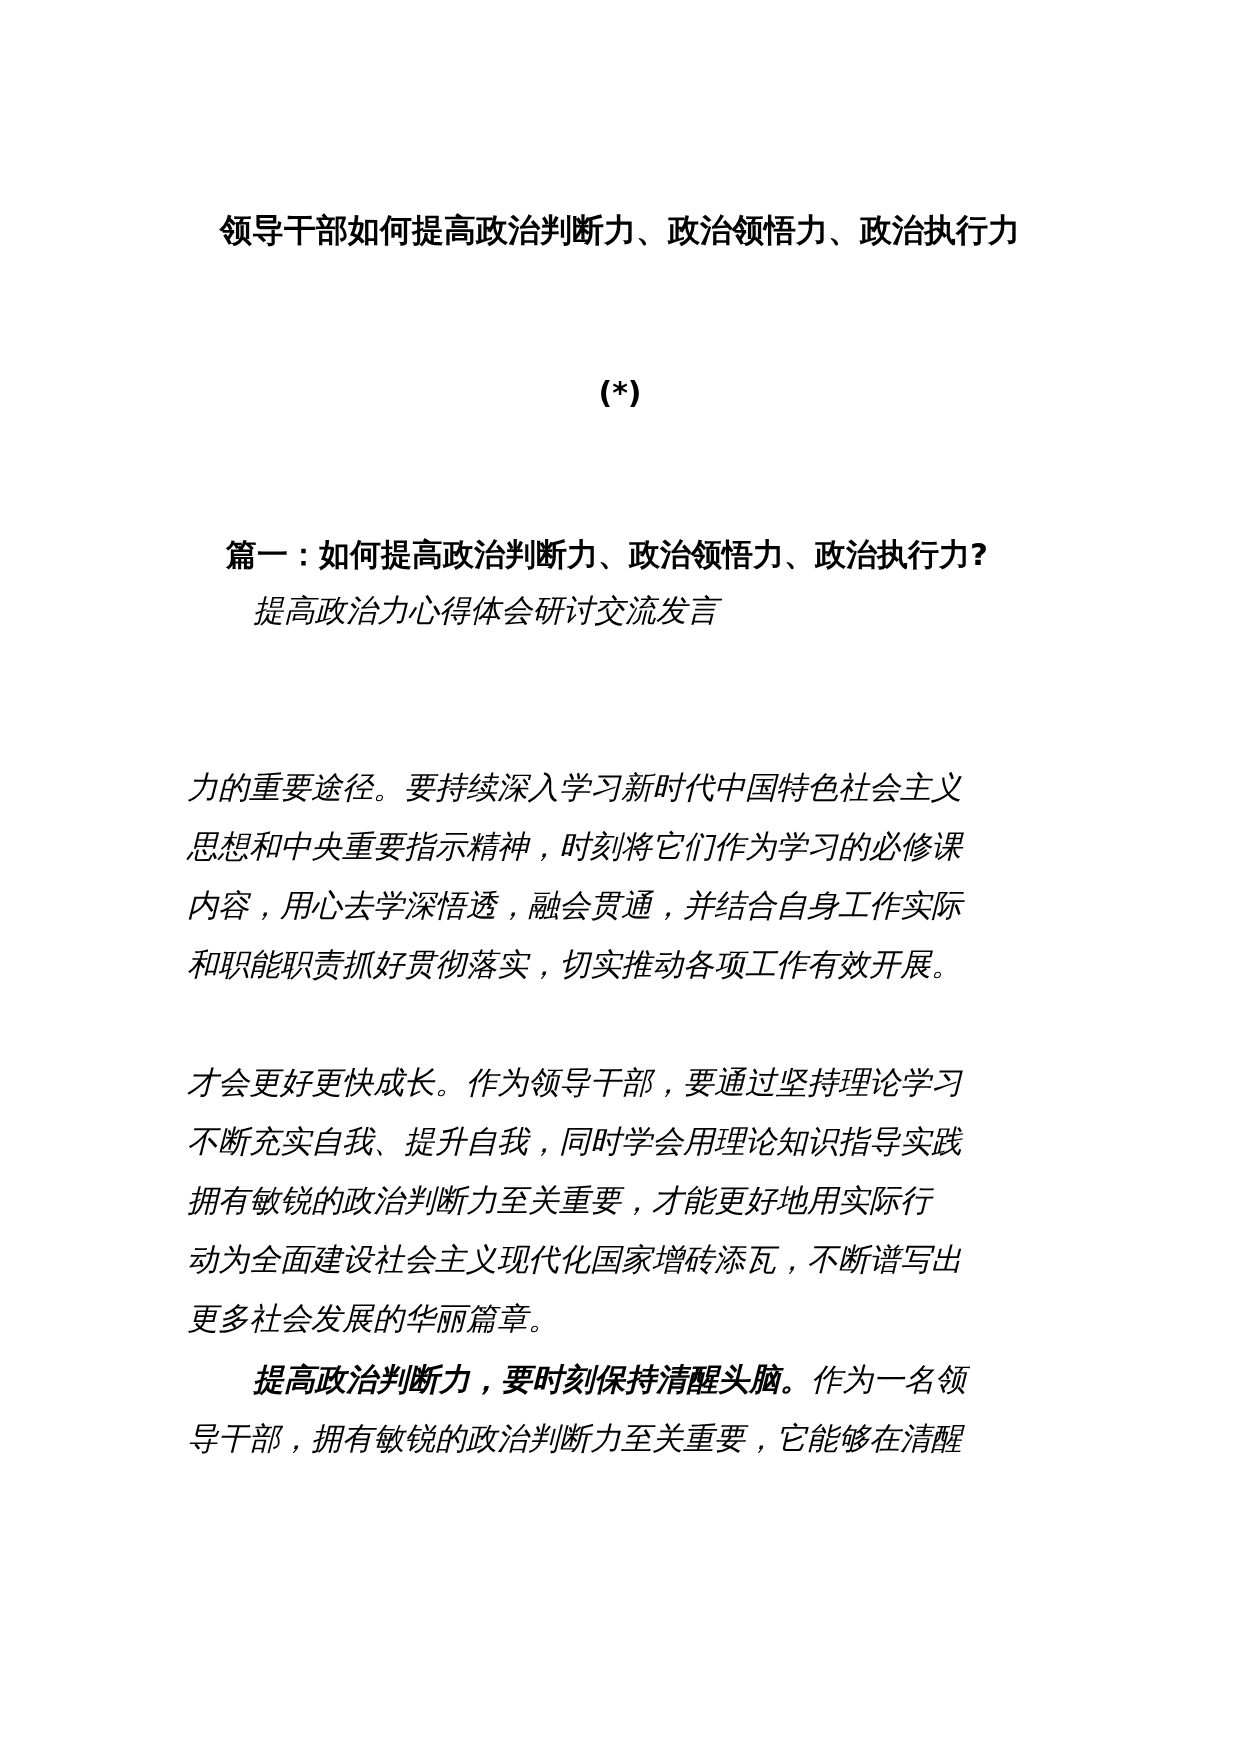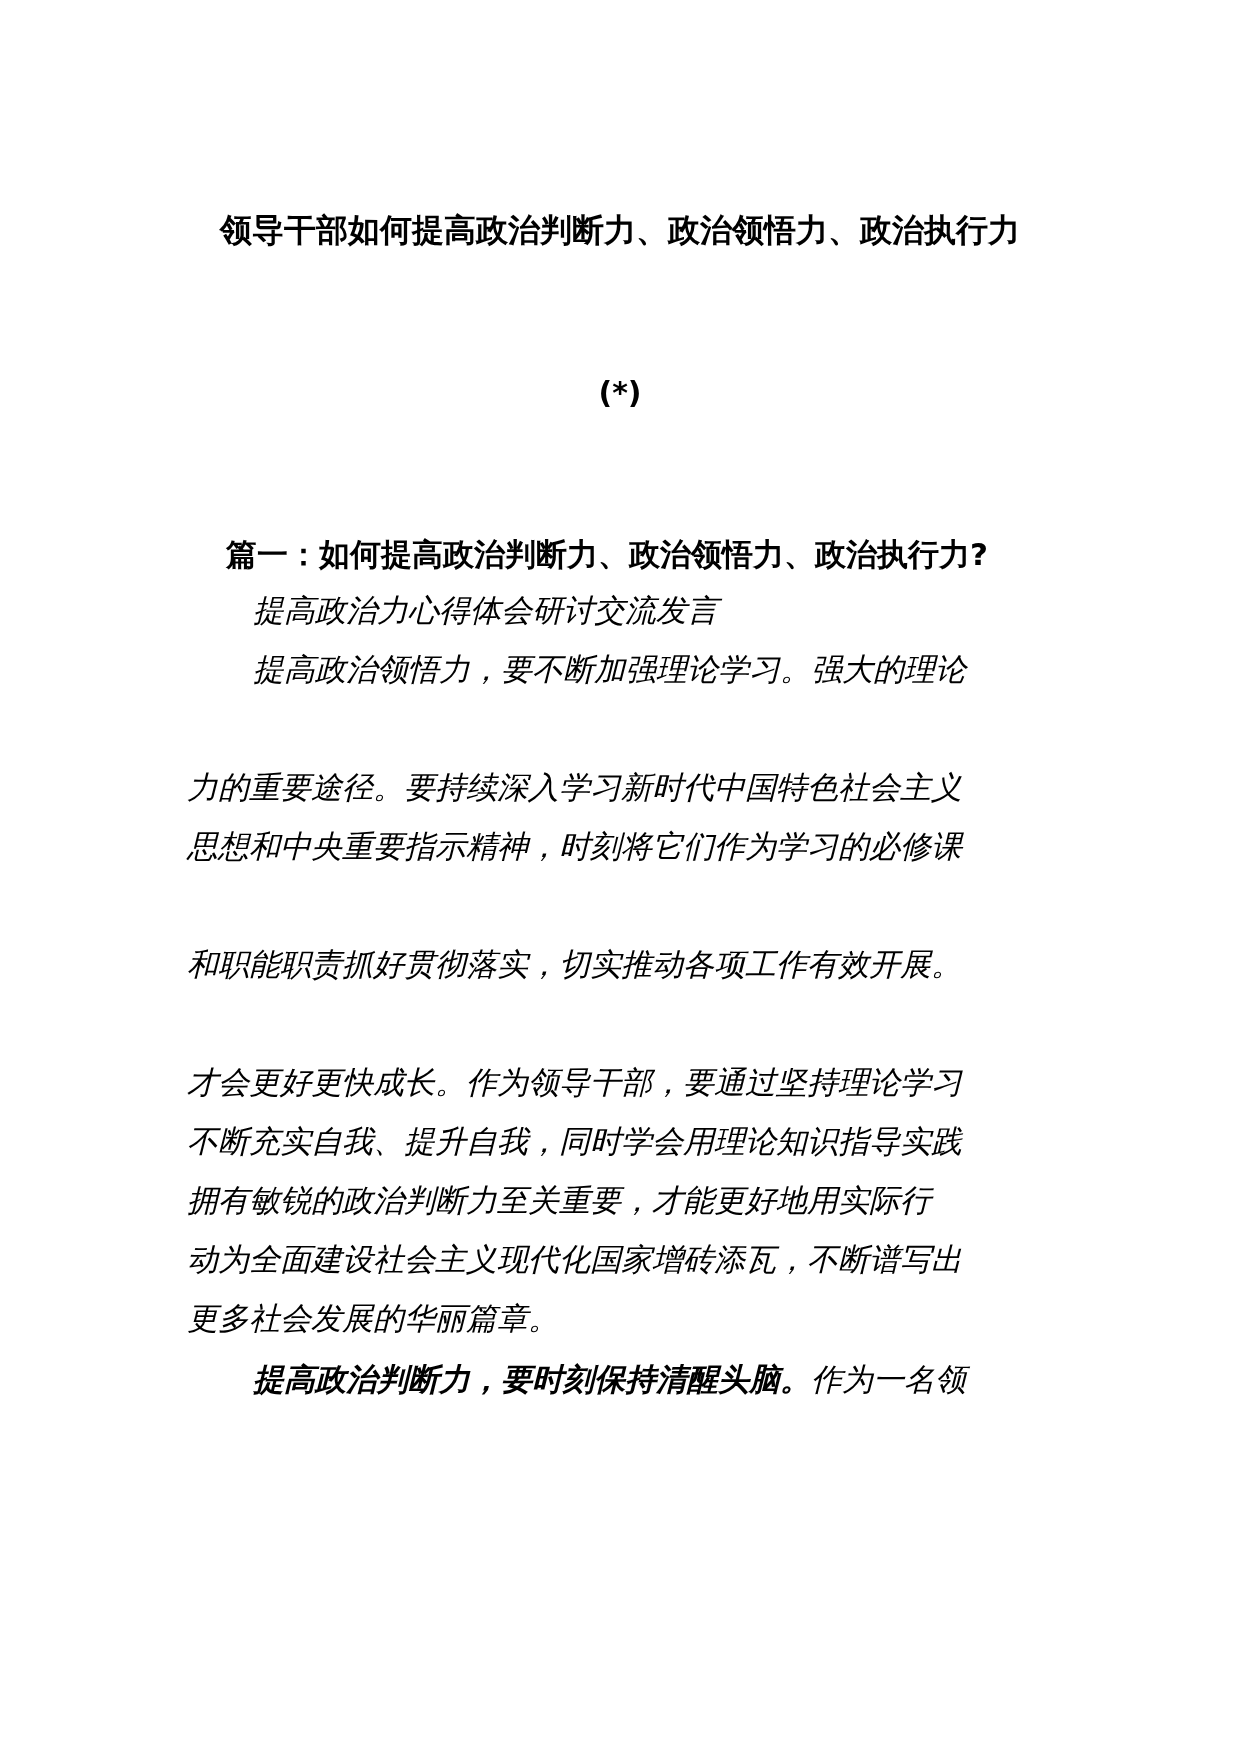--- a/index.html
+++ b/index.html
@@ -18,23 +18,24 @@
 </style>
 </head>
 <body>
 
 <div class="page">
   <div class="title">领导干部如何提高政治判断力、政治领悟力、政治执行力</div>
   <div class="subtitle">(*)</div>
   <div class="section-heading">篇一：如何提高政治判断力、政治领悟力、政治执行力?</div>
 
   <div class="line indent" style="top:588px"><span class="b"></span><span>提高政治力心得体会研讨交流发言</span></div>
-  <div class="line indent" style="top:647px"><span class="b"></span><span>提高政治领悟力，要不断加强理论学习。强大的理论</span></div>
   <div class="line" style="top:765px"><span class="b"></span><span>力的重要途径。要持续深入学习新时代中国特色社会主义</span></div>
   <div class="line" style="top:824px"><span class="b"></span><span>思想和中央重要指示精神，时刻将它们作为学习的必修课</span></div>
+  <div class="line" style="top:883px"><span class="b"></span><span>内容，用心去学深悟透，融会贯通，并结合自身工作实际</span></div>
   <div class="line" style="top:942px"><span class="b"></span><span>和职能职责抓好贯彻落实，切实推动各项工作有效开展。</span></div>
   <div class="line" style="top:1060px"><span class="b"></span><span>才会更好更快成长。作为领导干部，要通过坚持理论学习</span></div>
   <div class="line" style="top:1119px"><span class="b"></span><span>不断充实自我、提升自我，同时学会用理论知识指导实践</span></div>
   <div class="line" style="top:1178px"><span class="b"></span><span>拥有敏锐的政治判断力至关重要，才能更好地用实际行</span></div>
   <div class="line" style="top:1237px"><span class="b"></span><span>动为全面建设社会主义现代化国家增砖添瓦，不断谱写出</span></div>
   <div class="line" style="top:1296px"><span class="b"></span><span>更多社会发展的华丽篇章。</span></div>
   <div class="line indent" style="top:1357px"><span class="b">提高政治判断力，要时刻保持清醒头脑。</span><span>作为一名领</span></div>
+  <div class="line" style="top:1416px"><span class="b"></span><span>导干部，拥有敏锐的政治判断力至关重要，它能够在清醒</span></div>
 </div>
 
 </body></html>

